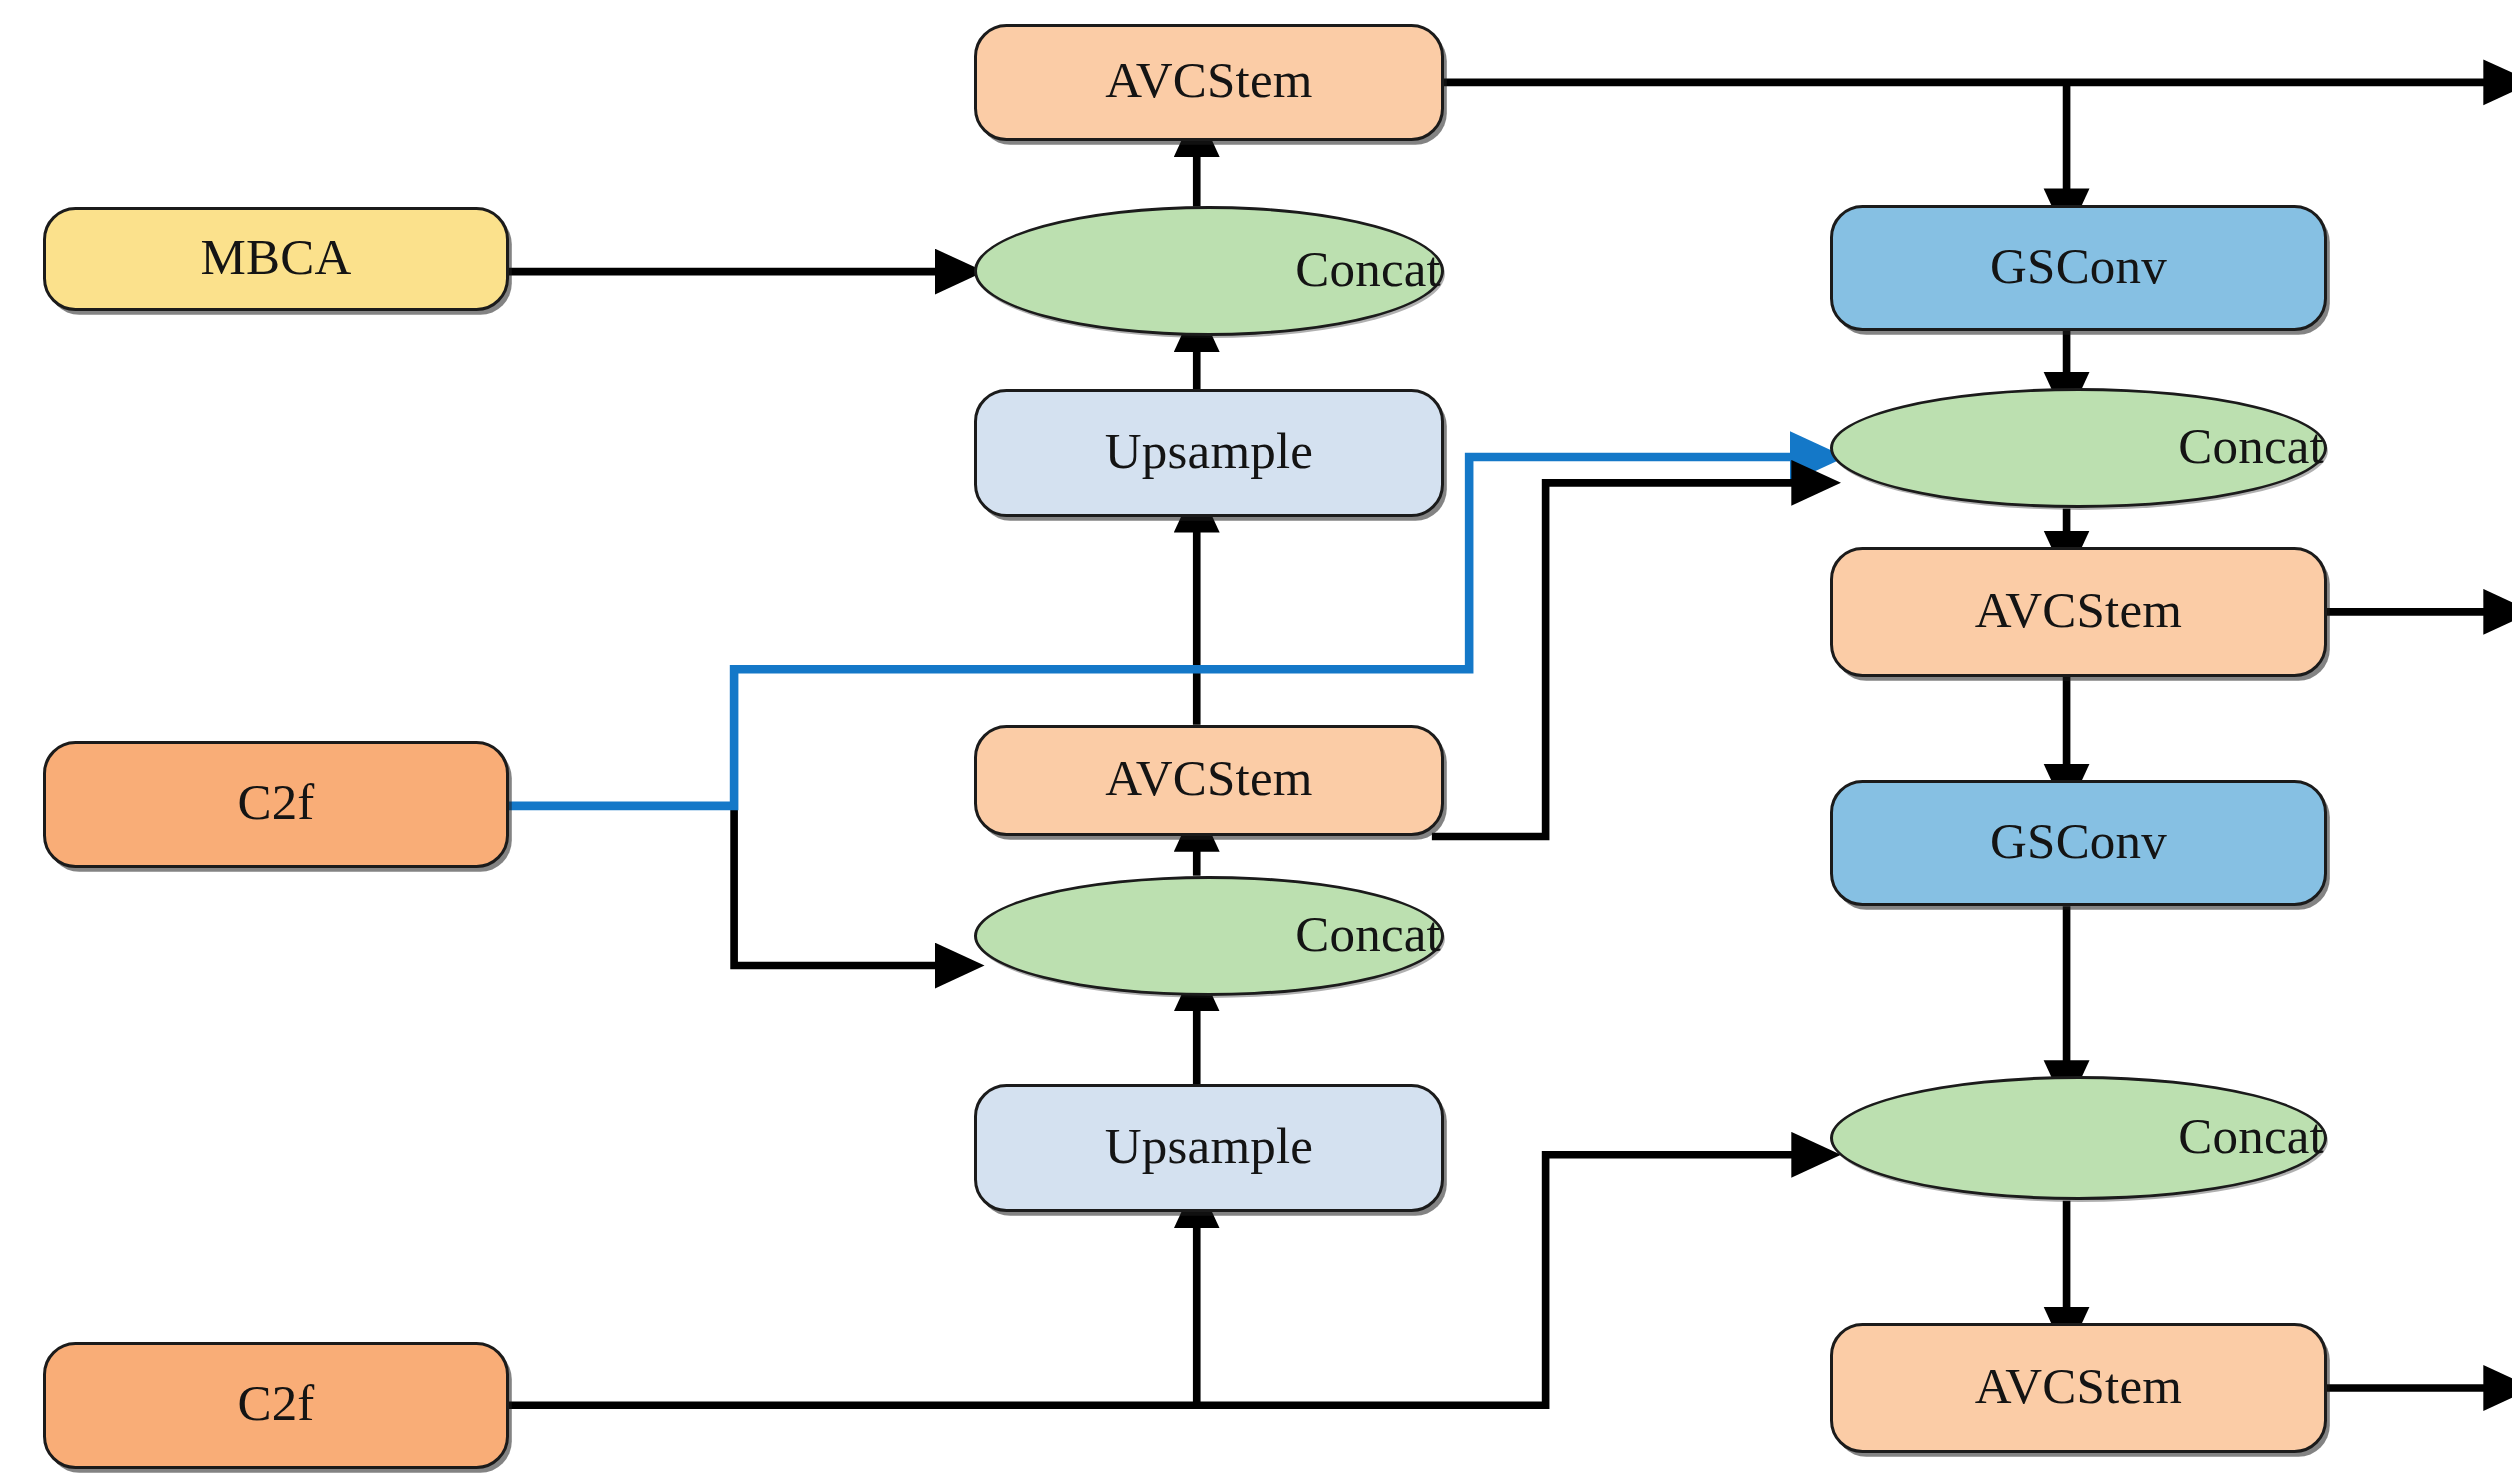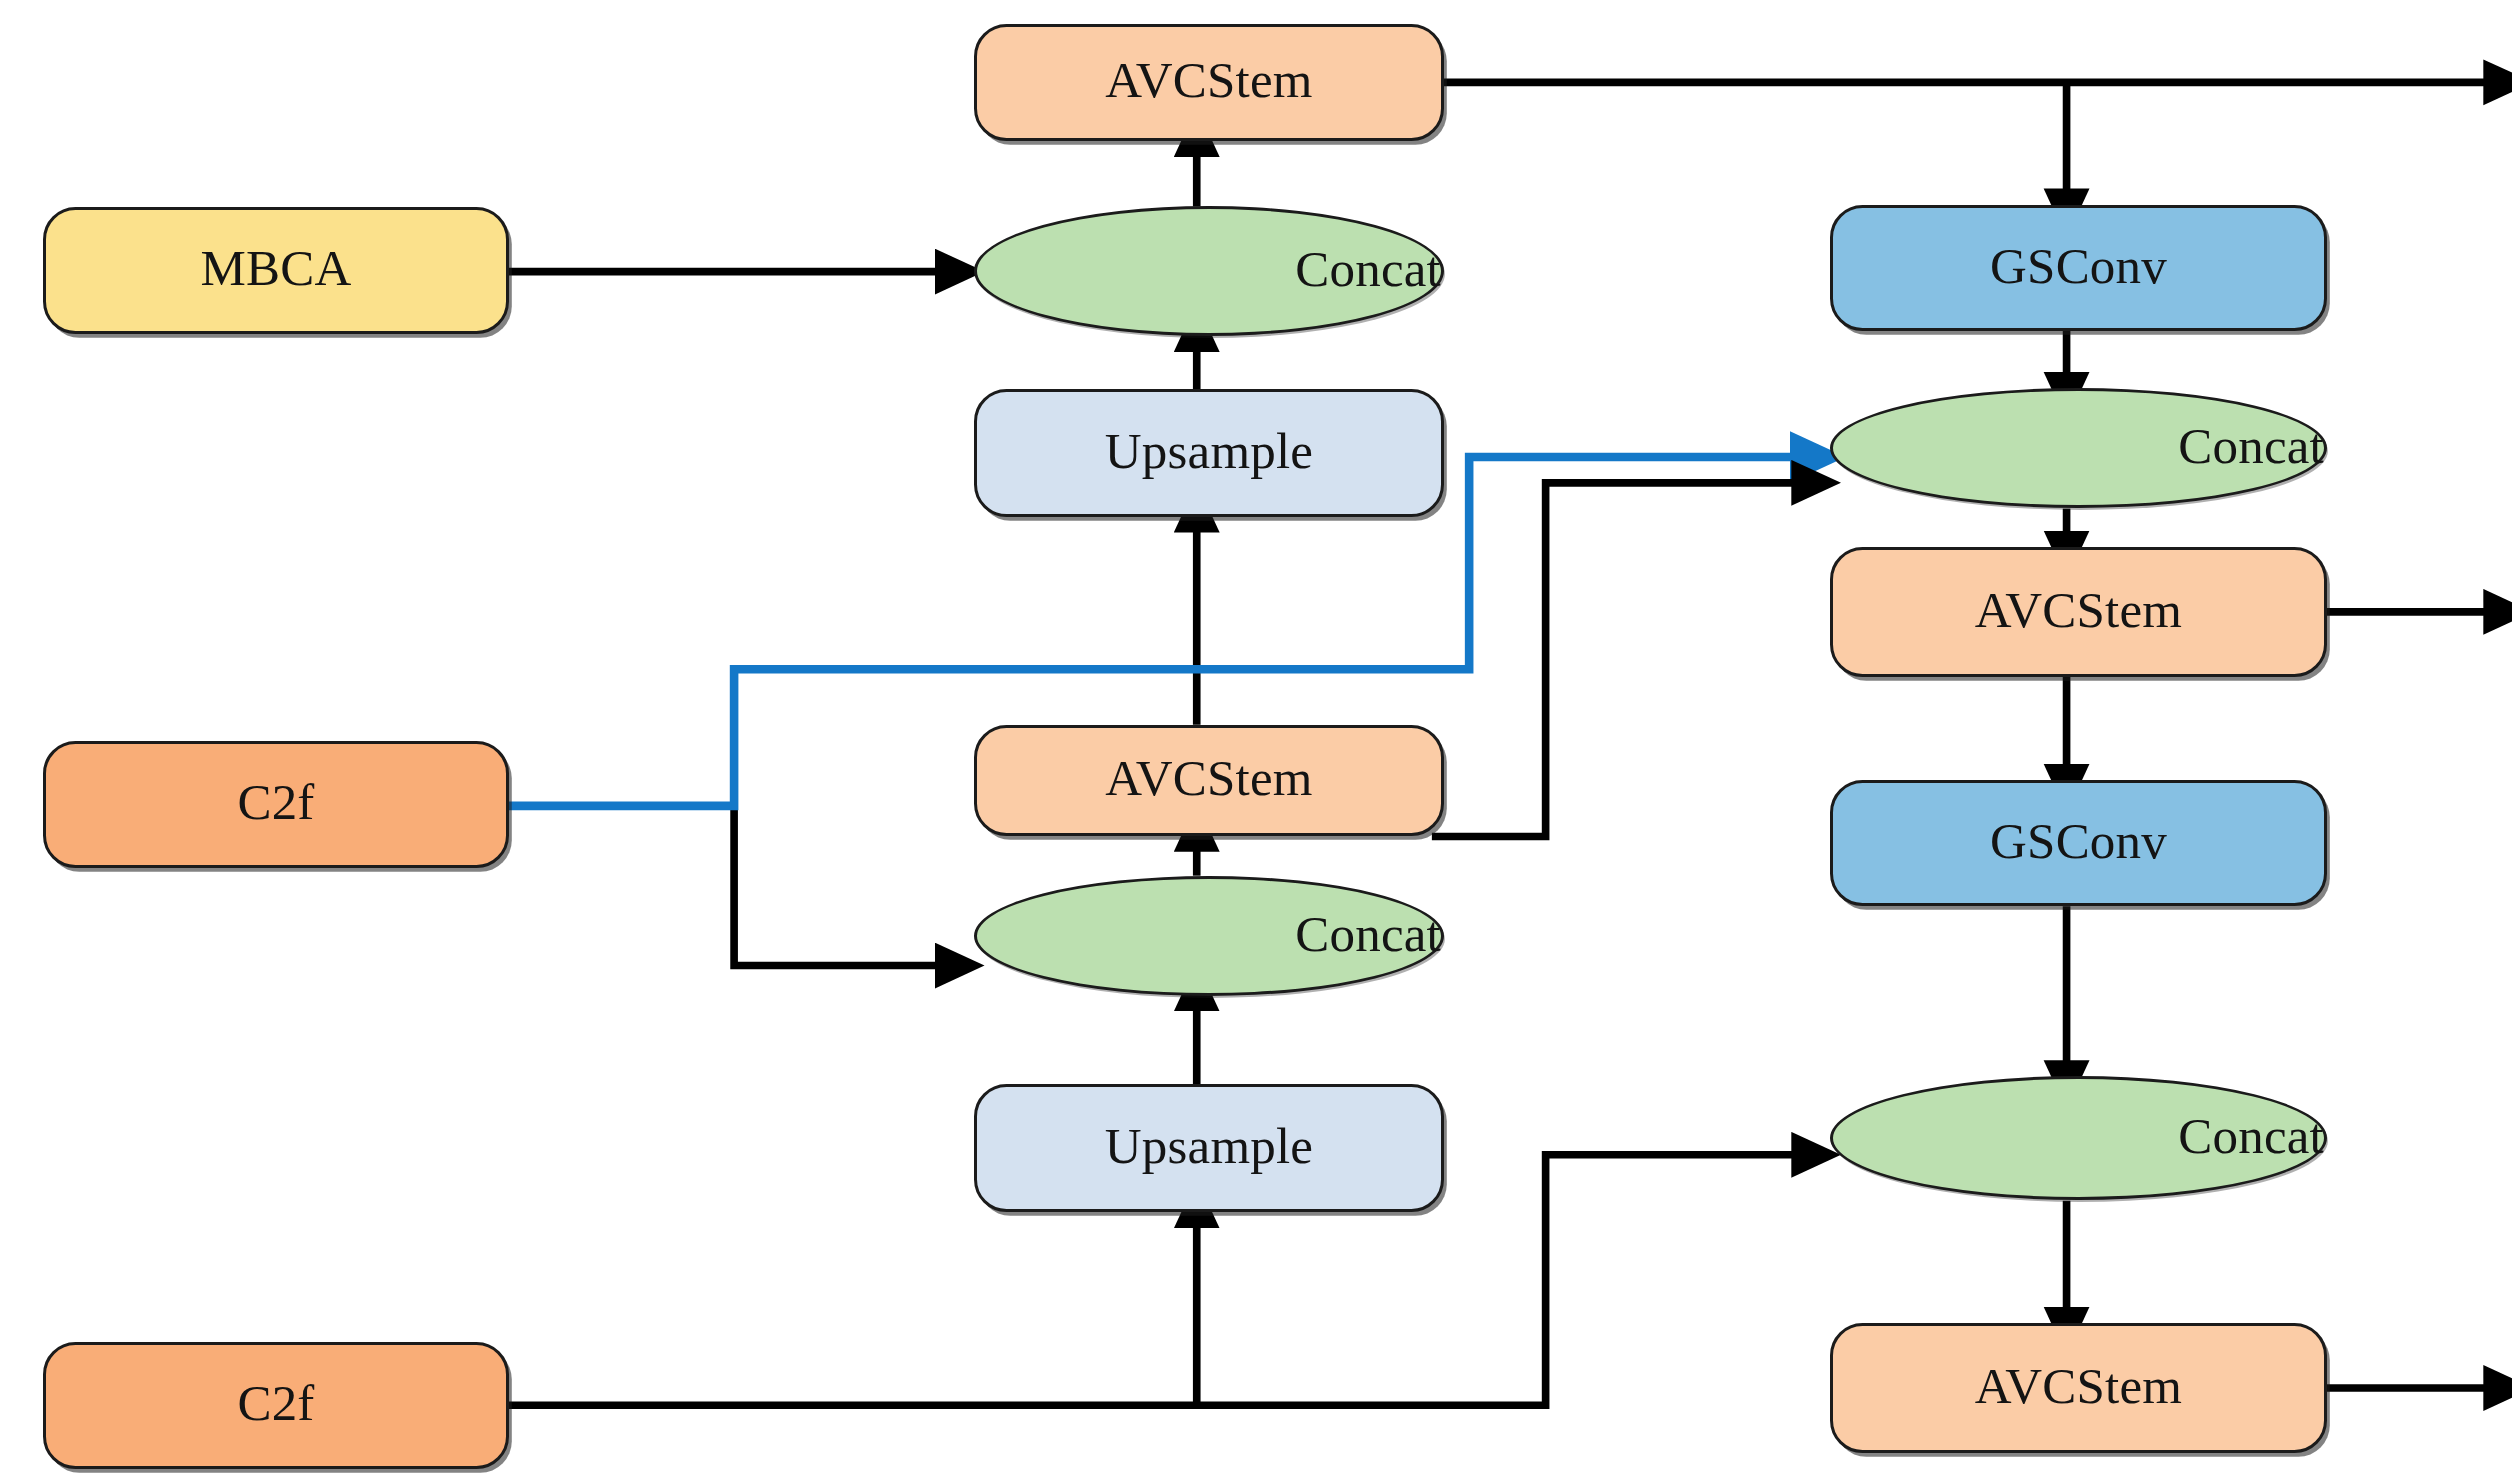--- a/index.html
+++ b/index.html
@@ -94,21 +94,21 @@
         <polyline points="2162,708 2162,811" fill="none" stroke="#000000" stroke-width="8" stroke-linejoin="miter" stroke-linecap="butt" marker-end="url(#arrow-black)"></polyline>
         <polyline points="2162,948 2162,1121" fill="none" stroke="#000000" stroke-width="8" stroke-linejoin="miter" stroke-linecap="butt" marker-end="url(#arrow-black)"></polyline>
         <polyline points="2162,1256 2162,1379" fill="none" stroke="#000000" stroke-width="8" stroke-linejoin="miter" stroke-linecap="butt" marker-end="url(#arrow-black)"></polyline>
         <polyline points="2422,1452 2610,1452" fill="none" stroke="#000000" stroke-width="8" stroke-linejoin="miter" stroke-linecap="butt" marker-end="url(#arrow-black)"></polyline>
       </g>
   </svg>
   <div id="node-layer">
       <div class="node node-box" style="left: 962px; top: 24px; width: 470px; height: 117px; background: rgb(251, 204, 166);">
         <span class="node-label">AVCStem</span>
       </div>
-      <div class="node node-box" style="left: 31px; top: 207px; width: 466px; height: 127px; background: rgb(251, 225, 140);">
+      <div class="node node-box" style="left: 31px; top: 207px; width: 466px; height: 104px; background: rgb(251, 225, 140);">
         <span class="node-label">MBCA</span>
       </div>
       <div class="node node-ellipse" style="left: 962px; top: 206px; width: 470px; height: 130px; background: rgb(188, 224, 176);">
         <span class="node-label">Concat</span>
       </div>
       <div class="node node-box" style="left: 1818px; top: 205px; width: 497px; height: 126px; background: rgb(134, 192, 227);">
         <span class="node-label">GSConv</span>
       </div>
       <div class="node node-box" style="left: 962px; top: 389px; width: 470px; height: 128px; background: rgb(212, 225, 240);">
         <span class="node-label">Upsample</span>

